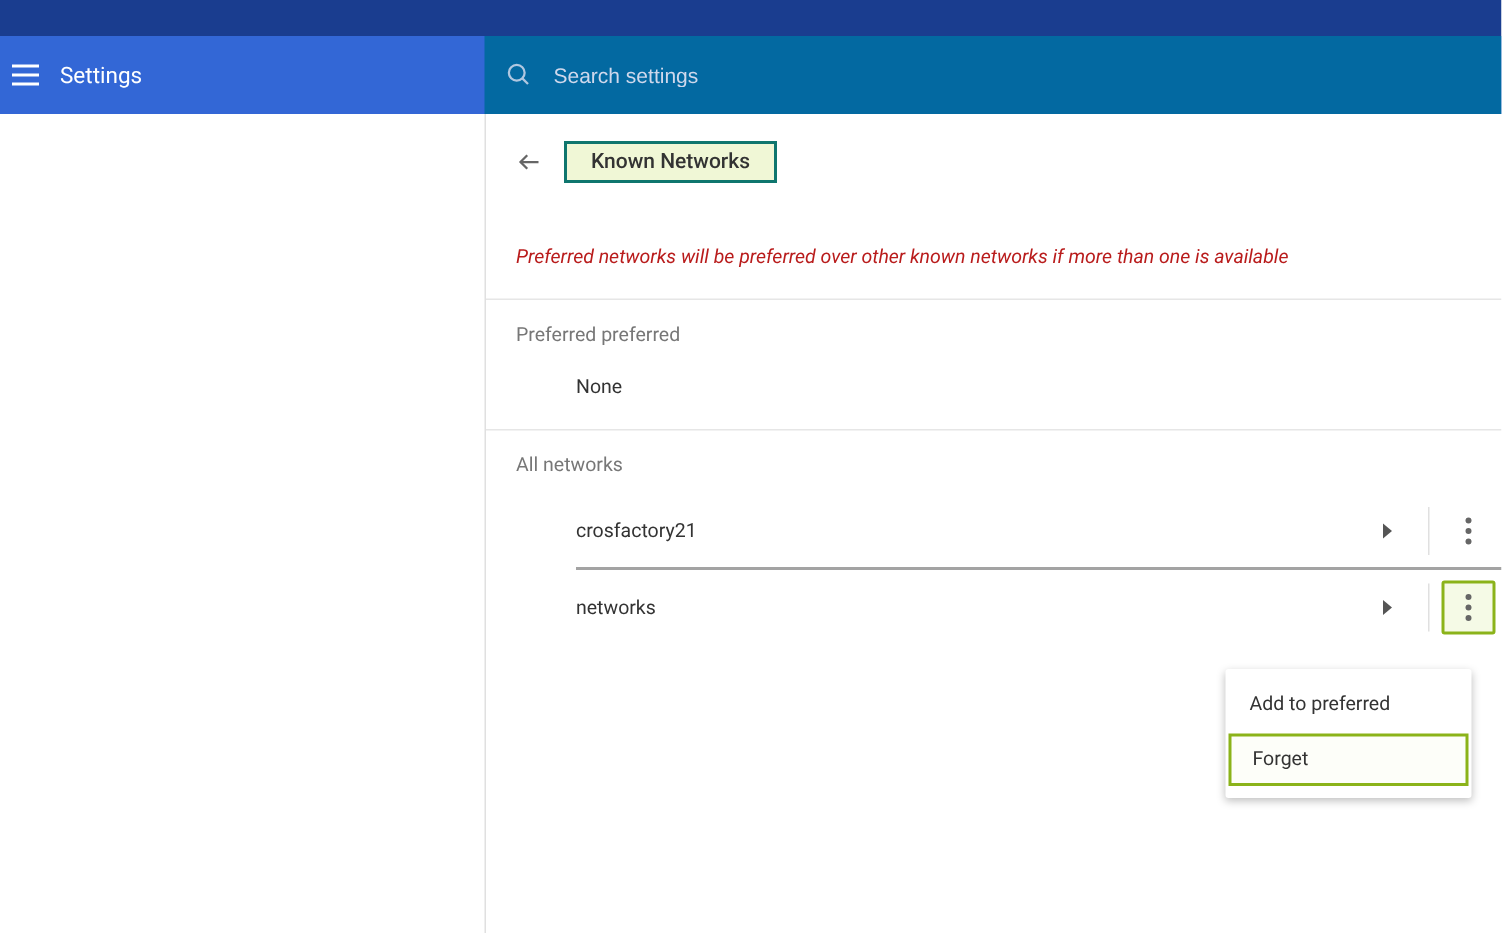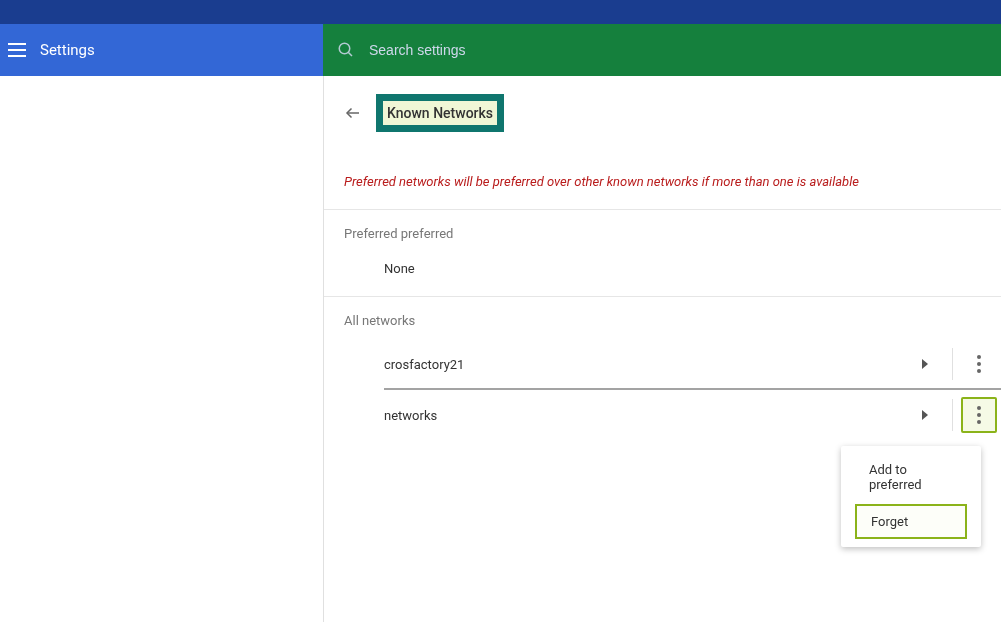--- a/index.html
+++ b/index.html
@@ -43,21 +43,21 @@
     .header-title {
       font-size: 15px;
       font-weight: 400;
     }
     .search-container {
       position: absolute;
       left: 323px;
       top: 24px;
       height: 52px;
       right: 0;
-      background: #15803d;
+      background: #0369a1;
       display: flex;
       align-items: center;
     }
     .search-icon {
       margin-left: 14px;
       margin-right: 14px;
       width: 18px;
       height: 18px;
       opacity: 0.85;
     }
@@ -95,23 +95,23 @@
       padding: 18px 20px 18px 20px;
     }
     .back-arrow {
       width: 18px;
       height: 18px;
       color: #666;
       cursor: pointer;
       margin-right: 14px;
     }
     .page-title-box {
-      border: 7px solid #0f766e;
+      border: 2px solid #0f766e;
       background: #f0f7d6;
-      padding: 4px 4px;
+      padding: 4px 16px;
       text-align: right;
     }
     .page-title-text {
       font-size: 14px;
       color: #333;
       font-weight: 500;
     }
 
     .description {
       padding: 0 20px 20px 20px;
@@ -192,25 +192,25 @@
     .row-right {
       display: flex;
       align-items: center;
       margin-right: 4px;
     }
 
     .context-menu {
       position: absolute;
       right: 20px;
       top: 370px;
-      width: 140px;
+      width: 164px;
       background: #fff;
       box-shadow: 0 2px 6px rgba(0,0,0,0.25);
       border-radius: 2px;
-      padding: 6px 12px;
+      padding: 6px 0;
     }
     .context-item {
       padding: 10px 16px;
       font-size: 13px;
       color: #333;
       cursor: pointer;
     }
     .context-item-highlight {
       border: 2px solid #8bb31a;
       margin: 2px 2px;

